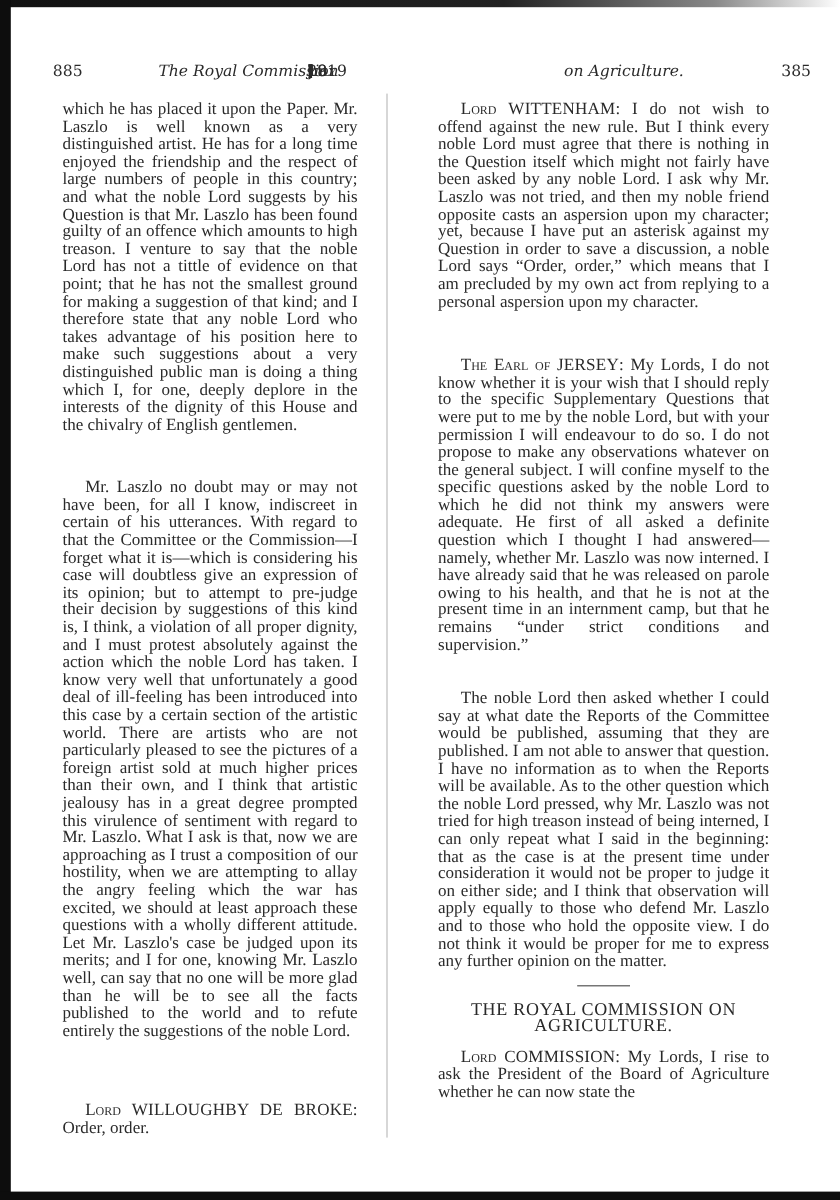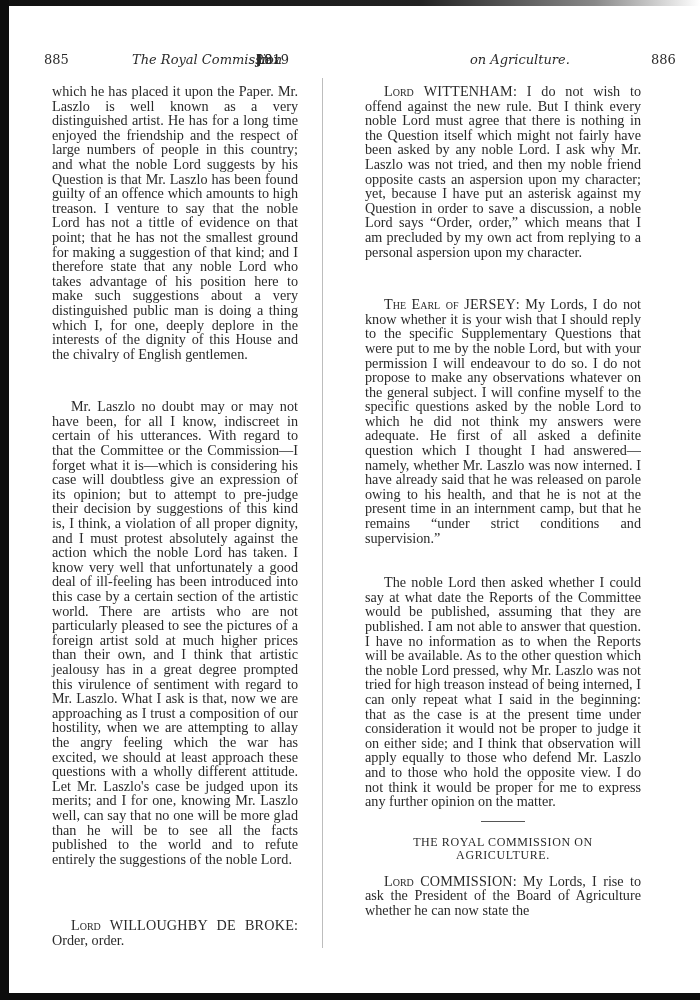--- a/index.html
+++ b/index.html
@@ -48,21 +48,21 @@
     }
     p { margin: 12px; }
     .para { text-indent: 19px; }
     .gap { height: 14px; }
     .sc { font-variant: small-caps; }
     .speaker { letter-spacing: 0.2px; }
     .rule {
       width: 44px; height: 1px; background: #555; margin: 10px auto 14px auto;
     }
     .section-heading {
-      text-align: center; font-size: 12px; letter-spacing: 0.6px;
+      text-align: center; font-size: 15px; letter-spacing: 0.6px;
       line-height: 13px; margin-bottom: 8px;
     }
   </style>
 </head>
 <body>
 
 <div class="scan-top"></div>
 <div class="scan-left"></div>
 <div class="scan-bottom"></div>
 
@@ -70,21 +70,21 @@
   <span class="rh-left-num">885</span>
   <span class="rh-title-left">The Royal Commission</span>
   <span class="rh-date">
       <span>[</span> 
       <span>28</span> 
       <span class="sc">July</span> 
       <span>1919</span> 
       <span>]</span>
     </span>
   <span class="rh-title-right">on Agriculture.</span>
-  <span class="rh-right-num">886</span>
+  <span class="rh-right-num">385</span>
 </div>
 
 <div class="col-divider"></div>
 
 <div class="column col-left">
   <p>which he has placed it upon the Paper. Mr. Laszlo is well known as a very distinguished artist. He has for a long time enjoyed the friendship and the respect of large numbers of people in this country; and what the noble Lord suggests by his Question is that Mr. Laszlo has been found guilty of an offence which amounts to high treason. I venture to say that the noble Lord has not a tittle of evidence on that point; that he has not the smallest ground for making a suggestion of that kind; and I therefore state that any noble Lord who takes advantage of his position here to make such suggestions about a very distinguished public man is doing a thing which I, for one, deeply deplore in the interests of the dignity of this House and the chivalry of English gentlemen.</p>
   <div class="gap"></div>
   <p class="para">Mr. Laszlo no doubt may or may not have been, for all I know, indiscreet in certain of his utterances. With regard to that the Committee or the Commission—I forget what it is—which is considering his case will doubtless give an expression of its opinion; but to attempt to pre-judge their decision by suggestions of this kind is, I think, a violation of all proper dignity, and I must protest absolutely against the action which the noble Lord has taken. I know very well that unfortunately a good deal of ill-feeling has been introduced into this case by a certain section of the artistic world. There are artists who are not particularly pleased to see the pictures of a foreign artist sold at much higher prices than their own, and I think that artistic jealousy has in a great degree prompted this virulence of sentiment with regard to Mr. Laszlo. What I ask is that, now we are approaching as I trust a composition of our hostility, when we are attempting to allay the angry feeling which the war has excited, we should at least approach these questions with a wholly different attitude. Let Mr. Laszlo's case be judged upon its merits; and I for one, knowing Mr. Laszlo well, can say that no one will be more glad than he will be to see all the facts published to the world and to refute entirely the suggestions of the noble Lord.</p>
   <div class="gap"></div>
   <div class="gap"></div>

